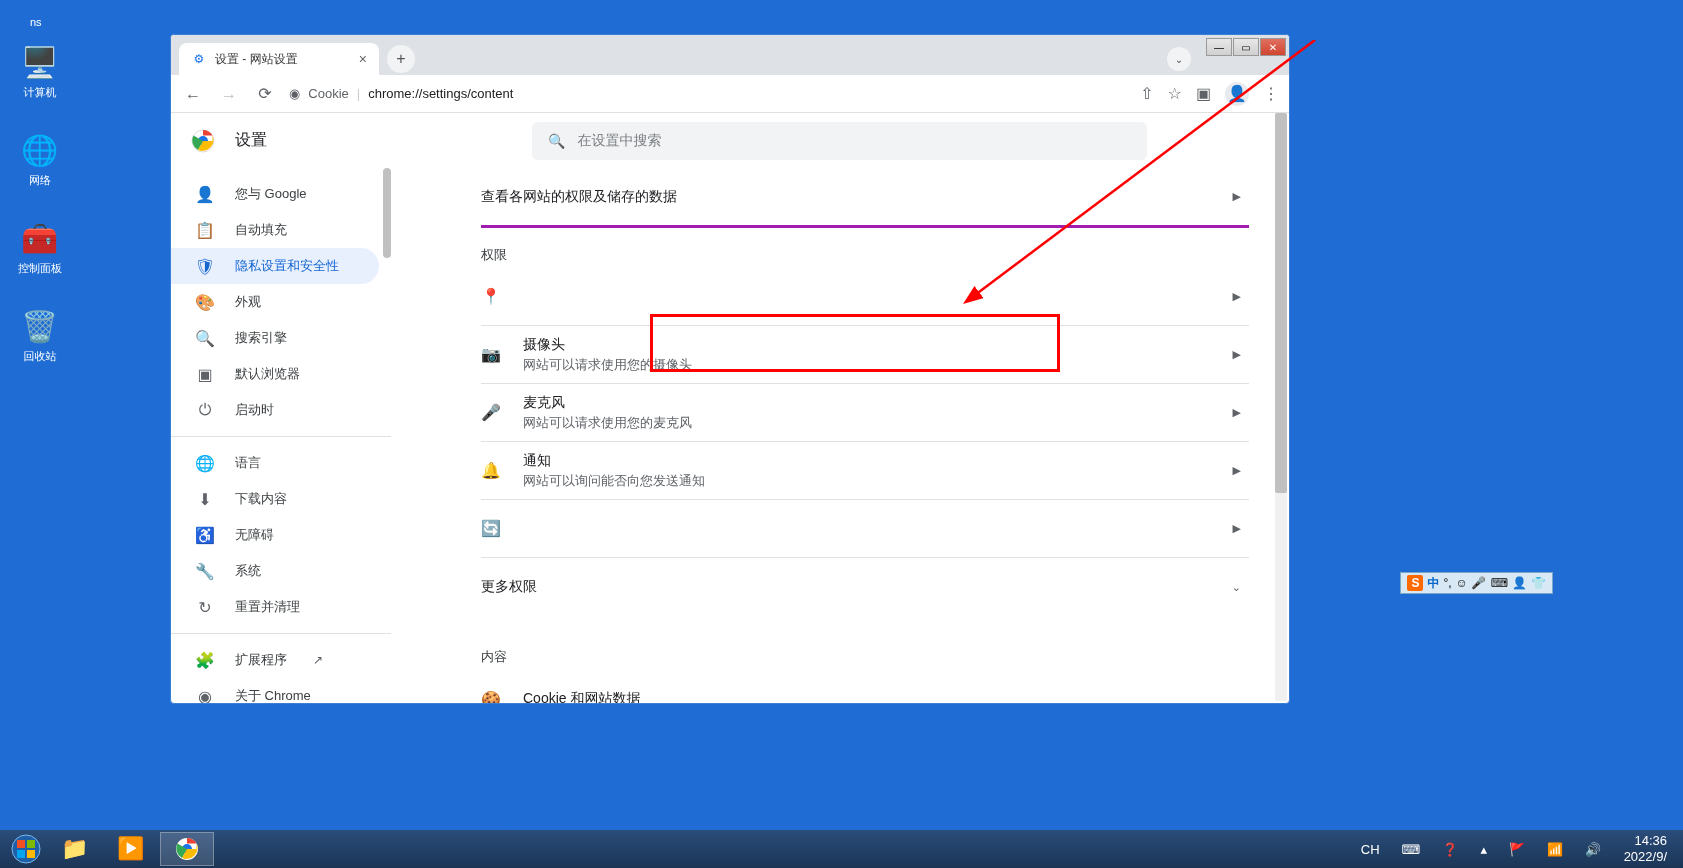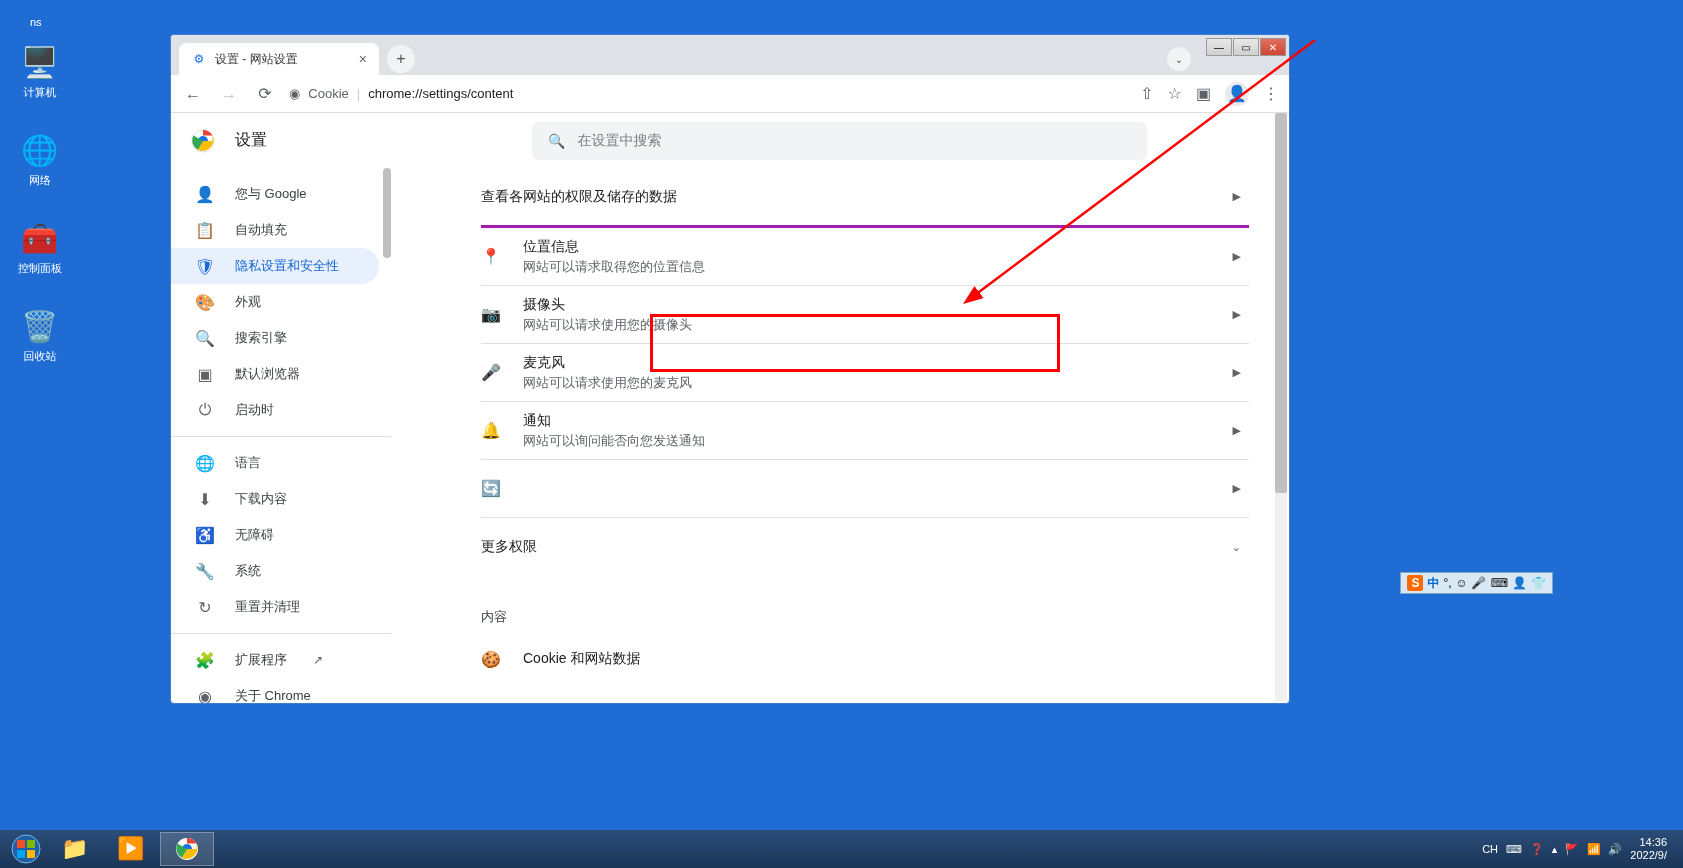--- a/index.html
+++ b/index.html
@@ -61,21 +61,21 @@
 .perm-text .t1 { font-size: 14px; color: #202124; }
 .perm-text .t2 { font-size: 13px; color: #5f6368; margin-top: 2px; }
 .perm-row .arrow { position: absolute; right: 8px; color: #5f6368; font-size: 11px; }
 .highlight-box { position: absolute; border: 3px solid #ff0000; pointer-events: none; z-index: 100; }
 .arrow-line { position: absolute; pointer-events: none; z-index: 101; }
 
 
 .taskbar { position: absolute; bottom: 0; left: 0; right: 0; height: 38px; background: linear-gradient(#2b4d7a, #1a3556); display: flex; align-items: center; padding: 0 6px; }
 .start-btn { width: 40px; height: 34px; display: flex; align-items: center; justify-content: center; cursor: pointer; }
 .task-item { width: 54px; height: 34px; display: flex; align-items: center; justify-content: center; cursor: pointer; margin-left: 2px; }
-.systray { margin-left: auto; display: flex; align-items: center; gap: 8px; color: #fff; font-size: 11px; padding-right: 10px; }
+.systray { margin-left: auto; display: flex; align-items: center; gap: 22px; color: #fff; font-size: 13px; padding-right: 10px; }
 .systray-time { text-align: right; line-height: 1.2; }
 
 
 .ime-bar { position: absolute; right: 130px; top: 572px; height: 22px; background: #d8e8f4; border: 1px solid #7aa8c8; display: flex; align-items: center; gap: 4px; padding: 0 6px; font-size: 12px; }
 .ime-bar .ime-icon { width: 16px; height: 16px; display: flex; align-items: center; justify-content: center; }
 
 .content-scrollbar { position: absolute; right: 2px; top: 78px; width: 12px; bottom: 2px; background: #f0f0f0; }
 .content-scrollbar-thumb { position: absolute; top: 0; width: 100%; height: 380px; background: #c0c0c0; border-radius: 2px; }
 </style>
 </head>
@@ -213,28 +213,25 @@
             <span class="icon">◉</span>
             <span>关于 Chrome</span>
           </div>
       </div>
 
       <div class="content">
         <div class="section-row tall">
           <span>查看各网站的权限及储存的数据</span>
           <span class="arrow">▶</span>
         </div>
+        <div class="section-label">权限</div>
 
         <div id="perm-list">
             <div class="perm-row">
               <span class="p-icon">📍</span>
-              <div class="perm-text">
-                <div class="t1">位置信息</div>
-                <div class="t2">网站可以请求取得您的位置信息</div>
-              </div>
               <span class="arrow">▶</span>
             </div>
             <div class="perm-row">
               <span class="p-icon">📷</span>
               <div class="perm-text">
                 <div class="t1">摄像头</div>
                 <div class="t2">网站可以请求使用您的摄像头</div>
               </div>
               <span class="arrow">▶</span>
             </div>

